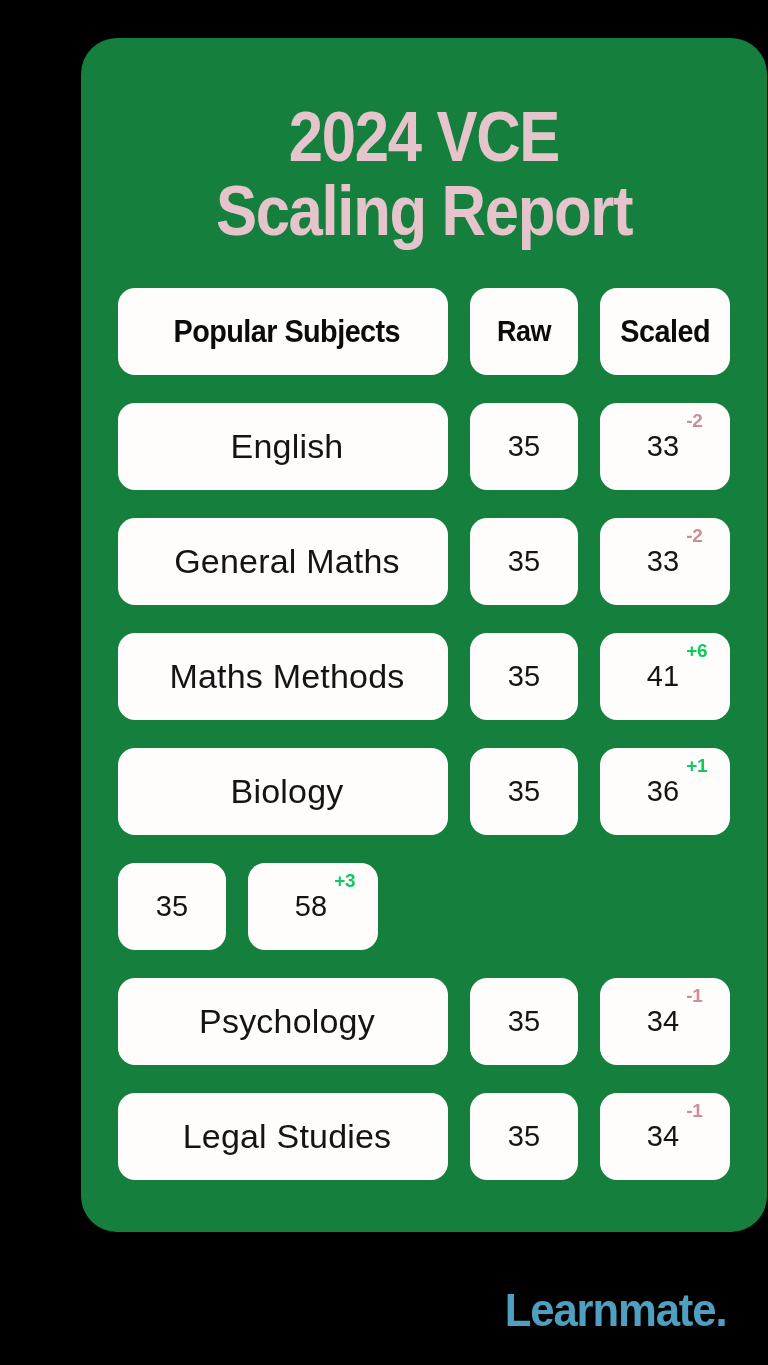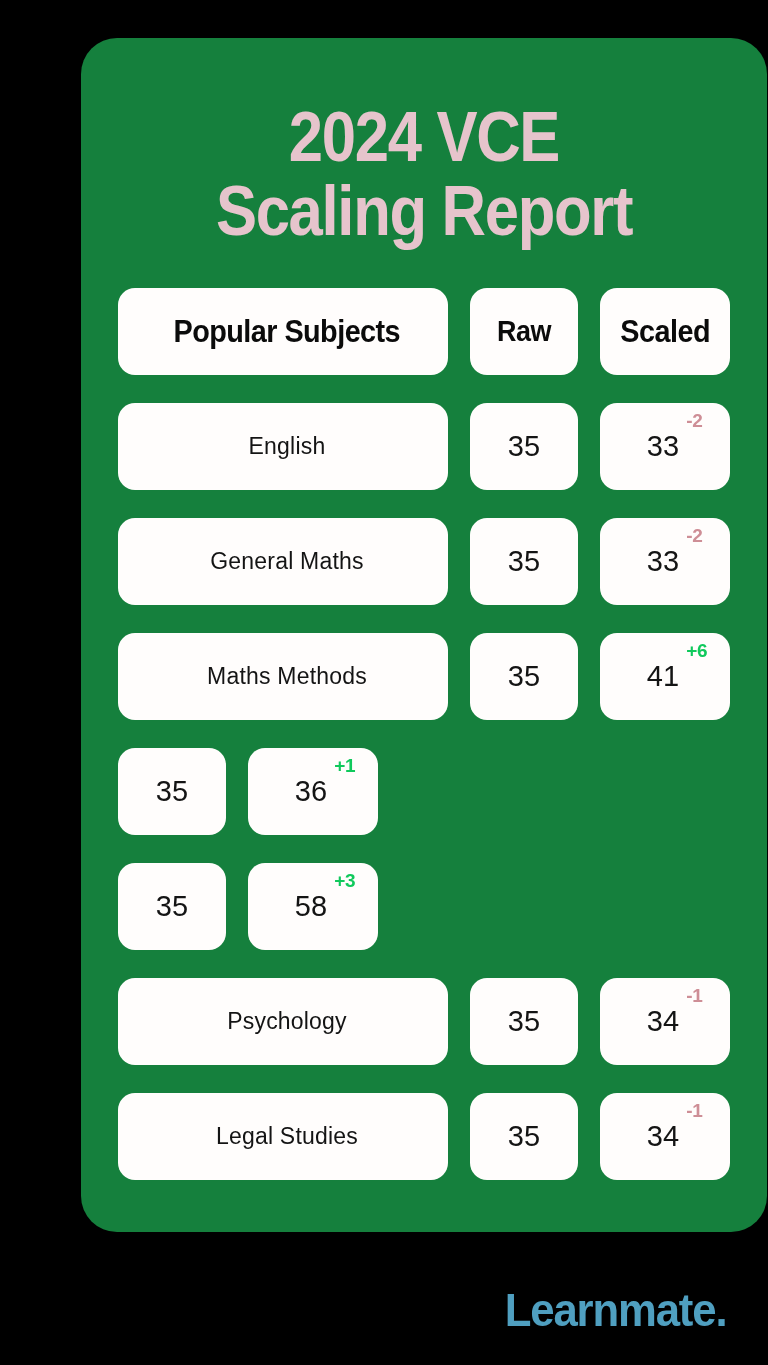--- a/index.html
+++ b/index.html
@@ -91,21 +91,21 @@
     font-size: 31px;
     color: #0B0B0B;
     letter-spacing: -0.6px;
     transform: scaleX(0.93);
   }
 
   
   .cell-text {
     font-family: "Liberation Sans", sans-serif;
     font-weight: 400;
-    font-size: 23px;
+    font-size: 34px;
     color: #141414;
     letter-spacing: 0.2px;
   }
 
   .cell.raw .cell-text,
   .cell.scaled .num {
     font-size: 29px;
   }
 
   
@@ -201,20 +201,23 @@
               <span class="cell-text">Maths Methods</span>
             </div>
             <div class="cell raw">
               <span class="cell-text">35</span>
             </div>
             <div class="cell scaled">
               <span class="scaled-wrap"><span class="num">41</span><span class="delta up">+6</span></span>
             </div>
           </div>
           <div class="row">
+            <div class="cell subject">
+              <span class="cell-text">Biology</span>
+            </div>
             <div class="cell raw">
               <span class="cell-text">35</span>
             </div>
             <div class="cell scaled">
               <span class="scaled-wrap"><span class="num">36</span><span class="delta up">+1</span></span>
             </div>
           </div>
           <div class="row">
             <div class="cell raw">
               <span class="cell-text">35</span>

